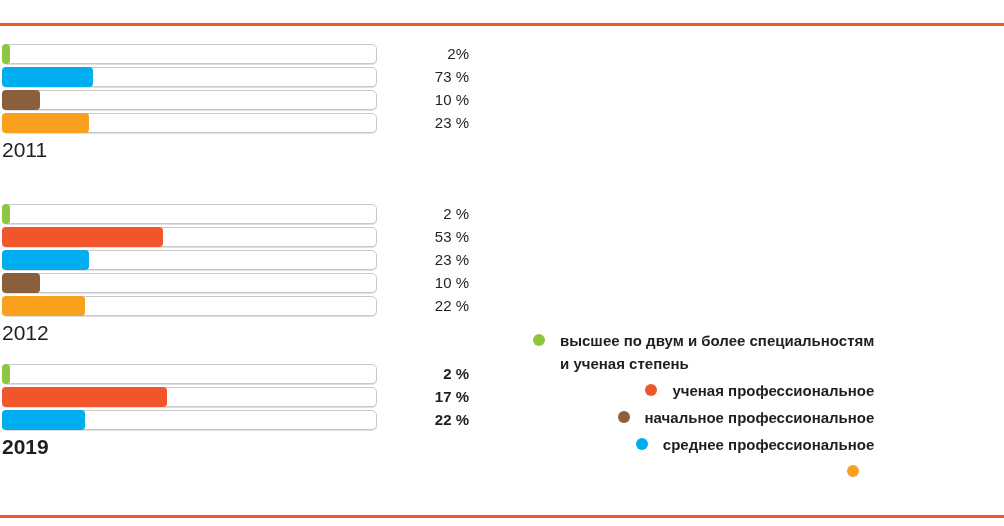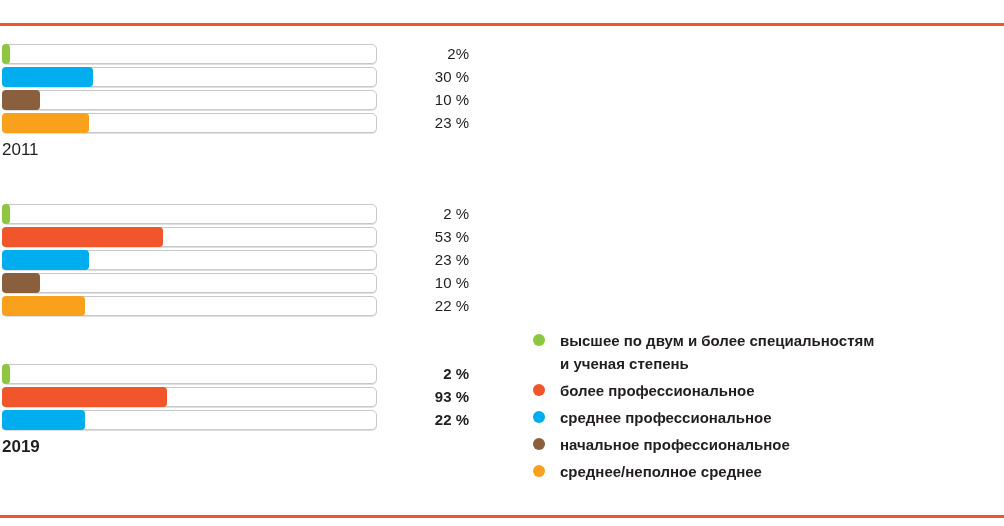--- a/index.html
+++ b/index.html
@@ -45,33 +45,33 @@
     border-radius: 4px;
   }
   .pct {
     position: absolute;
     right: 0;
     top: 0;
     line-height: 20px;
     font-size: 15px;
     text-align: right;
   }
-  .year { font-size: 17px; line-height: 17px; margin-top: 8px; }
+  .year { font-size: 21px; line-height: 17px; margin-top: 8px; }
   .group.emph .pct, .group.emph .year { font-weight: 700; }
 
   
   .legend {
     position: absolute;
     left: 533px;
     top: 329px;
     display: flex;
     flex-direction: column;
     gap: 4px;
   }
-  .legend-item { display: flex; align-items: flex-start; }
+  .legend-item { display: flex; align-items: flex-start; justify-content: flex-end; }
   .dot {
     width: 12px;
     height: 12px;
     border-radius: 50%;
     margin: 5px 15px 0 0;
     flex: none;
   }
   .legend-label {
     font-size: 15px;
     font-weight: 700;
@@ -89,21 +89,21 @@
         <div class="row">
           <div class="track">
             <div class="bar" style="background: rgb(141, 198, 63); width: calc(2% + 1px);"></div>
           </div>
           <div class="pct">2%</div>
         </div>
         <div class="row">
           <div class="track">
             <div class="bar" style="background: rgb(0, 174, 239); width: calc(24% + 1px);"></div>
           </div>
-          <div class="pct">30 %</div>
+          <div class="pct">73 %</div>
         </div>
         <div class="row">
           <div class="track">
             <div class="bar" style="background: rgb(138, 95, 61); width: calc(10% + 1px);"></div>
           </div>
           <div class="pct">10 %</div>
         </div>
         <div class="row">
           <div class="track">
             <div class="bar" style="background: rgb(249, 160, 29); width: calc(23% + 1px);"></div>
@@ -136,60 +136,60 @@
             <div class="bar" style="background: rgb(138, 95, 61); width: calc(10% + 1px);"></div>
           </div>
           <div class="pct">10 %</div>
         </div>
         <div class="row">
           <div class="track">
             <div class="bar" style="background: rgb(249, 160, 29); width: calc(22% + 1px);"></div>
           </div>
           <div class="pct">22 %</div>
         </div>
+        <div class="year">2012</div>
       </section>
       <section class="group group-2 emph">
         <div class="row">
           <div class="track">
             <div class="bar" style="background: rgb(141, 198, 63); width: calc(2% + 1px);"></div>
           </div>
           <div class="pct">2 %</div>
         </div>
         <div class="row">
           <div class="track">
             <div class="bar" style="background: rgb(240, 85, 43); width: calc(44% + 1px);"></div>
           </div>
-          <div class="pct">93 %</div>
+          <div class="pct">17 %</div>
         </div>
         <div class="row">
           <div class="track">
             <div class="bar" style="background: rgb(0, 174, 239); width: calc(22% + 1px);"></div>
           </div>
           <div class="pct">22 %</div>
         </div>
         <div class="year">2019</div>
       </section>
     </div>
   <div id="legend" class="legend">
       <div class="legend-item">
         <span class="dot" style="background: rgb(141, 198, 63);"></span>
         <span class="legend-label">высшее по двум и более специальностям
 и ученая степень</span>
       </div>
       <div class="legend-item">
         <span class="dot" style="background: rgb(240, 85, 43);"></span>
-        <span class="legend-label">более профессиональное</span>
+        <span class="legend-label">ученая профессиональное</span>
+      </div>
+      <div class="legend-item">
+        <span class="dot" style="background: rgb(138, 95, 61);"></span>
+        <span class="legend-label">начальное профессиональное</span>
       </div>
       <div class="legend-item">
         <span class="dot" style="background: rgb(0, 174, 239);"></span>
         <span class="legend-label">среднее профессиональное</span>
       </div>
       <div class="legend-item">
-        <span class="dot" style="background: rgb(138, 95, 61);"></span>
-        <span class="legend-label">начальное профессиональное</span>
-      </div>
-      <div class="legend-item">
         <span class="dot" style="background: rgb(249, 160, 29);"></span>
-        <span class="legend-label">среднее/неполное среднее</span>
       </div>
     </div>
   <div class="rule rule-bottom" style="background: rgb(240, 85, 43);"></div>
 </div>
 
 </body></html>

